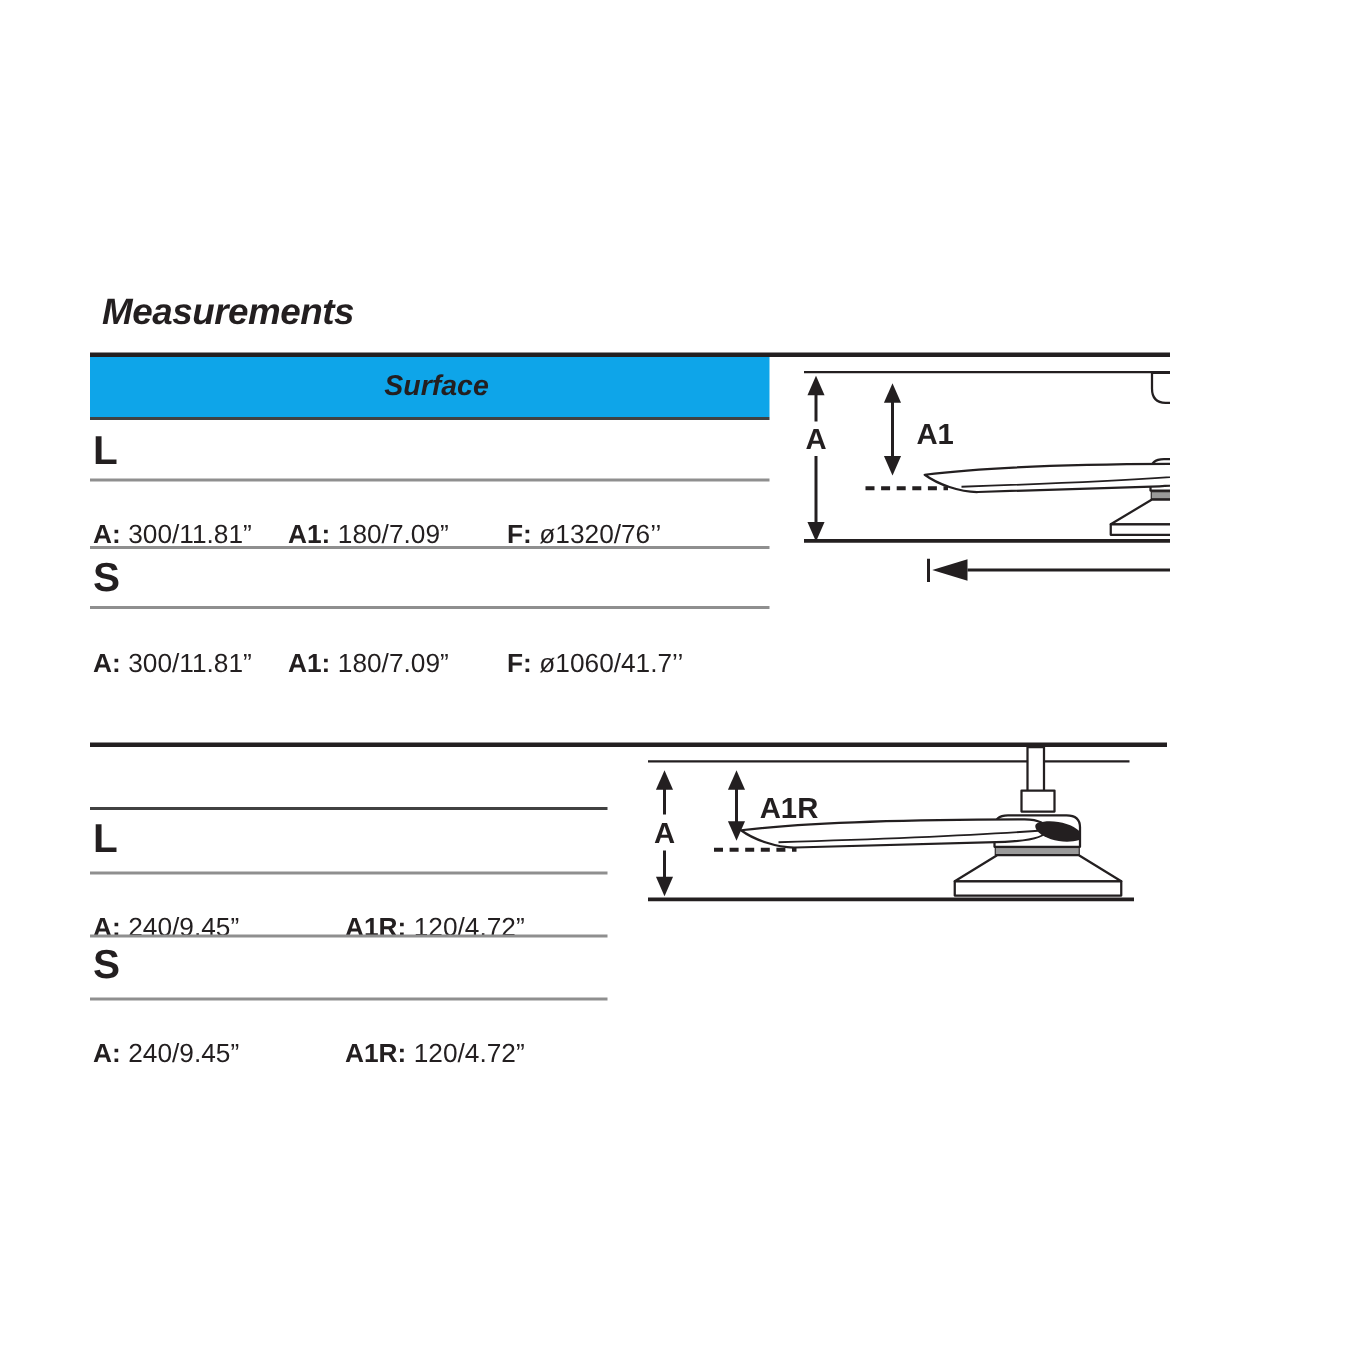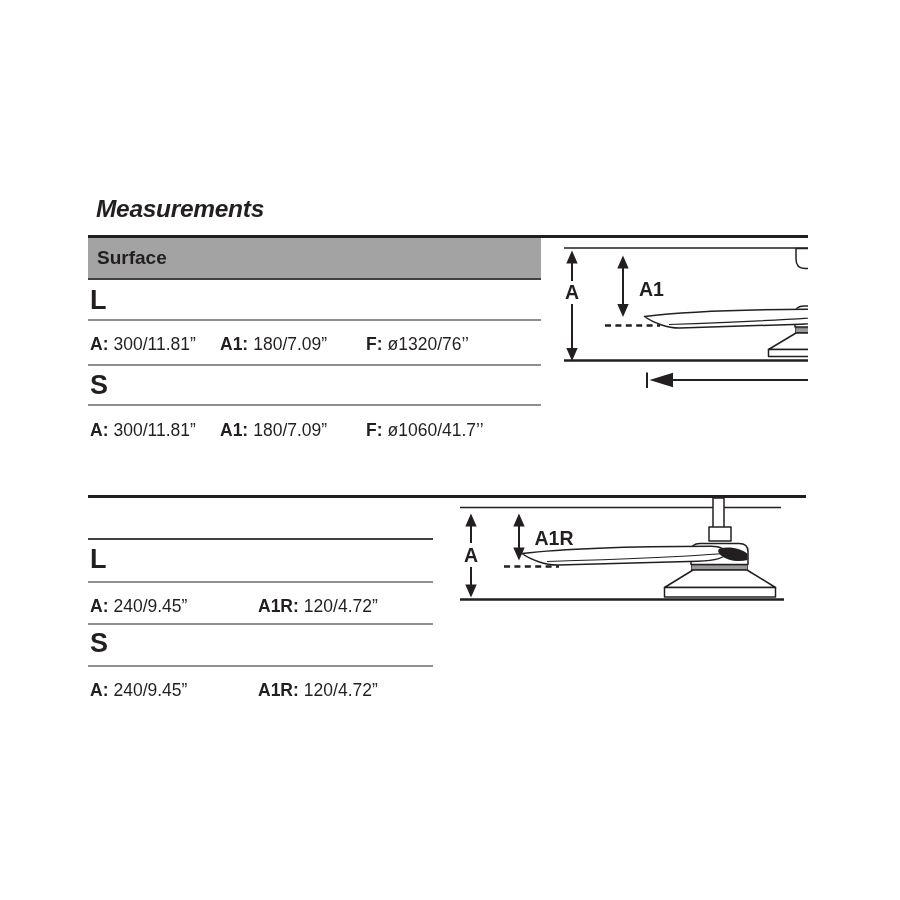--- a/index.html
+++ b/index.html
@@ -1,35 +1,35 @@
 <!DOCTYPE html>
 <html><head>
 <meta charset="utf-8">
 <style>
   * { margin:0; padding:0; box-sizing:border-box; }
   html,body { background:#fff; }
   .canvas {
     position:relative; width:780px; height:900px; background:#ffffff;
-    font-family:"Liberation Sans", sans-serif; color:#231f20; overflow:hidden;margin-left:28px;
+    font-family:"Liberation Sans", sans-serif; color:#231f20; overflow:hidden;
   }
   .page-title {
     position:absolute; left:68px; top:195px;
     font-size:24.5px; font-weight:bold; font-style:italic; letter-spacing:-0.3px;
   }
   .rule { position:absolute; background:#8f8f8f; }
   .rule.thick { background:#231f20; }
   .rule.dark { background:#414141; }
   .band {
-    position:absolute; background:#a3a3a3;
-    font-size:19px; font-weight:bold; 
-    line-height:40px; padding-left:9px;
+    position:absolute; background:#0ea5e9;
+    font-size:19px; font-weight:bold; font-style:italic;
+    line-height:40px; padding-left:9px;text-align:center;
   }
   .size-label { position:absolute; font-size:27px; font-weight:bold; line-height:1; }
   .mrow { position:absolute; height:20px; font-size:17.5px; }
-  .mrow .m { position:absolute; top:4px; white-space:nowrap; }
+  .mrow .m { position:absolute; top:16px; white-space:nowrap; }
   .mrow b { font-weight:bold; margin-right:5px; }
   svg { position:absolute; overflow:visible; }
   svg .ln { stroke:#231f20; fill:none; }
   svg .shape { stroke:#231f20; fill:#ffffff; stroke-linejoin:round; }
   svg .solid { fill:#231f20; stroke:none; }
   svg text { font-family:"Liberation Sans", sans-serif; font-weight:bold; fill:#231f20; }
   .edge-frag { position:absolute; background:#4a4a4a; }
 </style>
 </head>
 <body>

